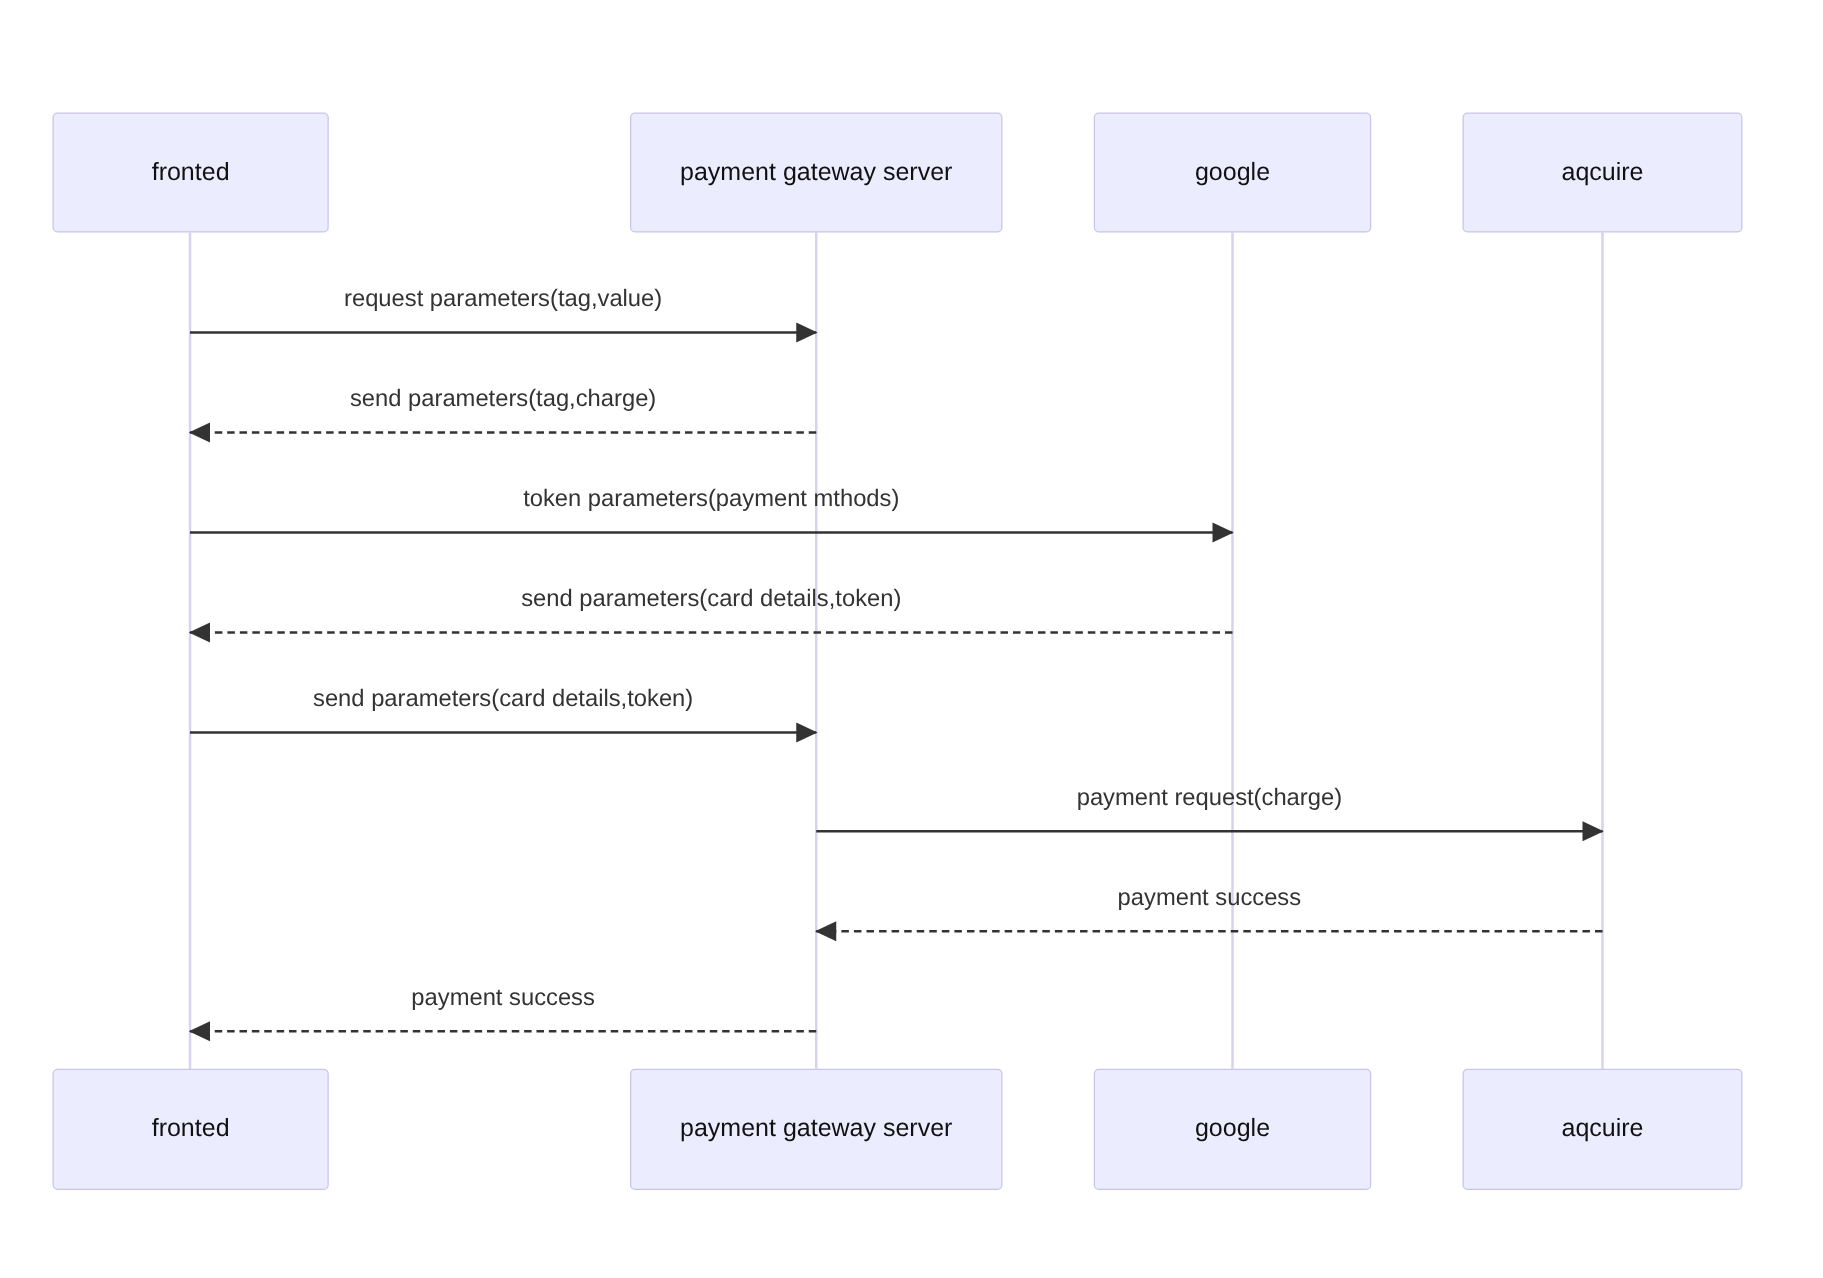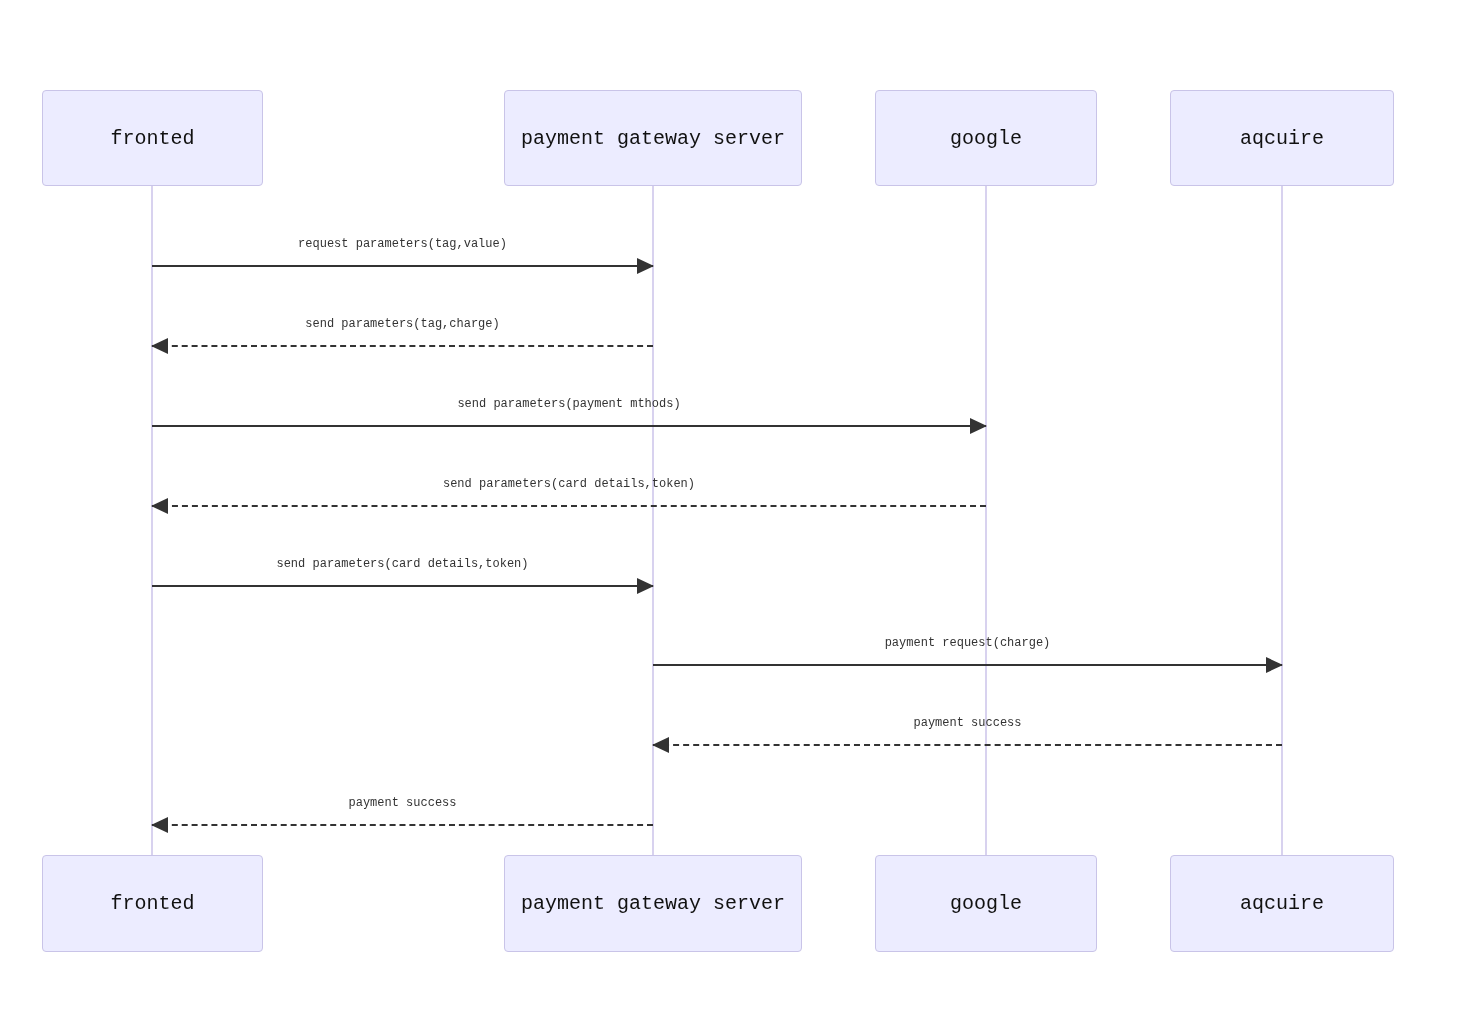--- a/index.html
+++ b/index.html
@@ -5,21 +5,21 @@
   html, body {
     margin: 0;
     padding: 0;
     background: #ffffff;
   }
   .diagram {
     position: relative;
     width: 1458px;
     height: 1022px;
     background: var(--background, #ffffff);
-    font-family: Liberation Mono, monospace;
+    font-family: Liberation Sans, sans-serif;
     overflow: hidden;
   }
   .lifeline {
     position: absolute;
     top: 186px;
     height: 669px;
     width: 2px;
     background: var(--lifeline, #D8D2EF);
   }
   .actor {
@@ -38,21 +38,21 @@
   .msg {
     position: absolute;
     height: 0;
   }
   .msg-label {
     position: absolute;
     left: 0;
     right: 0;
     bottom: 14px;
     text-align: center;
-    font-size: 12px;
+    font-size: 19px;
     color: var(--message-text, #333333);
     white-space: nowrap;
   }
   .msg-line {
     height: 0;
     border-top: 2px solid var(--arrow, #333333);
   }
   .msg-line.dashed {
     border-top-style: dashed;
   }
@@ -102,21 +102,21 @@
     <span class="arrowhead right"></span>
   </div>
 
   <div class="msg" style="left:152px; top:345px; width:501px">
     <div class="msg-label">send parameters(tag,charge)</div>
     <div class="msg-line dashed"></div>
     <span class="arrowhead left"></span>
   </div>
 
   <div class="msg" style="left:152px; top:425px; width:834px">
-    <div class="msg-label">send parameters(payment mthods)</div>
+    <div class="msg-label">token parameters(payment mthods)</div>
     <div class="msg-line solid"></div>
     <span class="arrowhead right"></span>
   </div>
 
   <div class="msg" style="left:152px; top:505px; width:834px">
     <div class="msg-label">send parameters(card details,token)</div>
     <div class="msg-line dashed"></div>
     <span class="arrowhead left"></span>
   </div>
 

